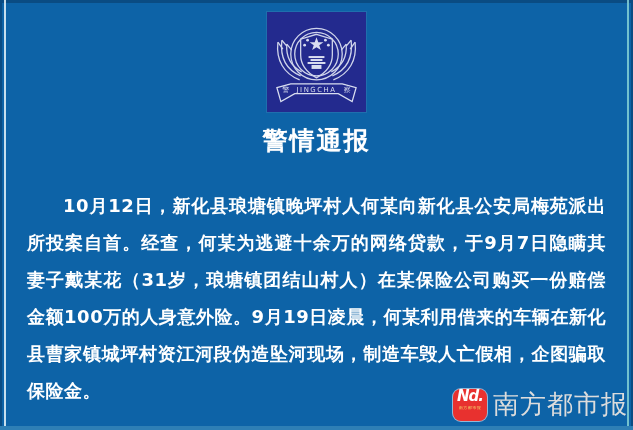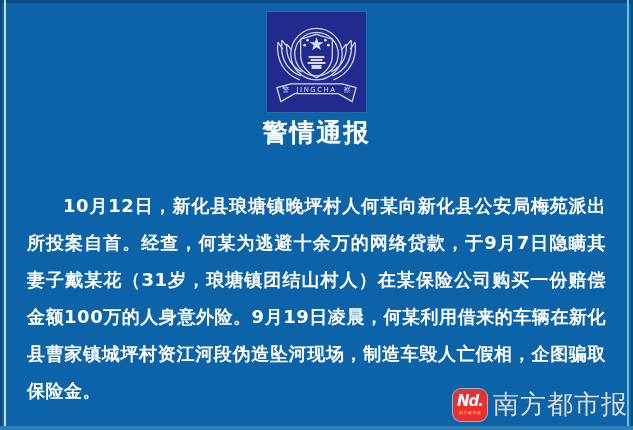--- a/index.html
+++ b/index.html
@@ -21,21 +21,21 @@
   
   .header{position:absolute;top:12px;left:0;width:100%;text-align:center;}
   .badge{
     display:inline-block;
     width:99px;height:100px;
     background:#232a8e;
     box-shadow:0 0 0 1px rgba(255,255,255,0.08);
   }
   .badge svg{width:99px;height:100px;display:block;}
   .title{
-    margin-top:0;
+    margin-top:8px;
     color:#ffffff;
     font-size:25px;
     font-weight:bold;
     letter-spacing:2px;
     text-shadow:0 0 1px rgba(255,255,255,.4);
   }
 
   
   .main{
     position:absolute;
@@ -63,21 +63,21 @@
     display:flex;
     align-items:center;
     gap:6px;
   }
   .nd-logo{
     width:34px;height:32px;
     background:#e8312f;
     border-radius:8px;
     box-shadow:0 0 0 1px rgba(255,255,255,.55);
     display:flex;flex-direction:column;
-    align-items:center;justify-content:center;
+    align-items:center;
     line-height:1;
   }
   .nd-logo .nd-text{
     color:#ffffff;
     font-size:15px;
     font-weight:bold;
     font-style:italic;
     letter-spacing:-1px;
   }
   .nd-logo .nd-sub{

